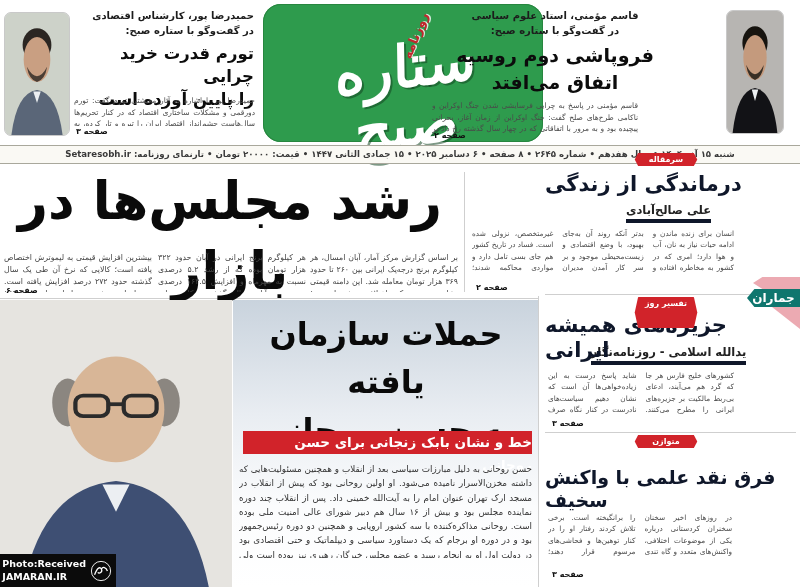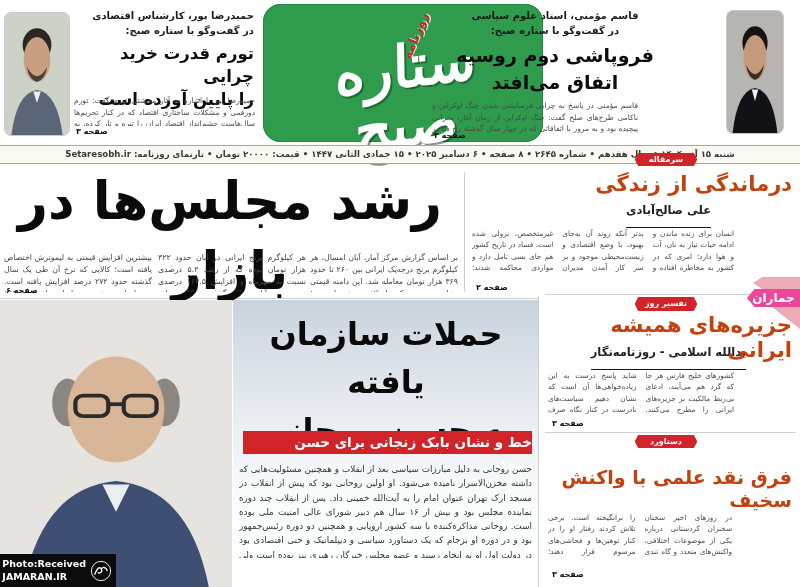--- a/index.html
+++ b/index.html
@@ -14,35 +14,35 @@
   .masthead{background:#2e9b4d;border-radius:18px;box-shadow:0 0 0 1px #27863f inset;}
   .mast-title{color:#fff;font-family:"DejaVu Serif","Liberation Serif",serif;font-weight:bold;
               font-size:58px;transform:rotate(-7deg) skewX(-6deg);text-shadow:2px 2px 0 rgba(20,70,35,.55);
               line-height:1;letter-spacing:-2px;}
   .mast-rouzname{color:#c1272d;font-size:13px;font-weight:bold;transform:rotate(-68deg);
                  text-shadow:1px 1px 0 rgba(255,255,255,.8);}
   .dateline{background:#faf9f4;border-top:1px solid #a9a89c;border-bottom:1px solid #a9a89c;
             font-size:8.6px;font-weight:bold;color:#3a3a3a;text-align:center;line-height:17px;}
   .tab{background:#d1232a;color:#fff;font-size:8px;font-weight:bold;text-align:center;
        line-height:13px;border-radius:7px;clip-path:polygon(4% 50%,9% 0,91% 0,96% 50%,91% 100%,9% 100%);z-index:5;}
-  .sb-hl{font-size:21px;font-weight:bold;color:#c2410c;text-align:right;line-height:1.2;}
+  .sb-hl{font-size:21px;font-weight:bold;color:#0f172a;text-align:left;line-height:1.2;}
   .author{font-size:11.5px;font-weight:bold;color:#222;text-align:center;}
-  .author span{border-bottom:1px solid #0f172a;padding-bottom:10px;}
+  .author span{border-bottom:4px solid #0f172a;padding-bottom:2px;}
   .sbody{font-size:7.3px;color:#4a4a4a;text-align:justify;line-height:1.55;column-count:2;column-gap:9px;overflow:hidden;}
   .vline{width:1px;background:#cfcfcf;}
   .hline{height:1px;background:#cfcfcf;}
   .lead-hl{font-size:52px;font-weight:bold;color:#0a0a0a;text-align:center;line-height:1.35;letter-spacing:-1px;}
   .lead-col{font-size:7.8px;color:#444;text-align:justify;line-height:1.55;overflow:hidden;}
   .feature-bg{background:linear-gradient(180deg,#c9d3dd 0%,#e9edf2 40%,#fbfcfd 72%,#ffffff 100%);}
   .feat-hl{font-size:32px;font-weight:bold;color:#0a0a0a;text-align:center;line-height:1.5;white-space:pre-line;}
   .banner{background:#d1232a;color:#fff;font-size:13.5px;font-weight:bold;text-align:right;line-height:23px;}
   .feat-body{font-size:8.8px;color:#333;text-align:justify;line-height:1.62;overflow:hidden;}
   .wmark{background:#0b0b0b;display:flex;align-items:center;gap:4px;padding:0 4px;box-sizing:border-box;}
   .wmark-txt{color:#fff;font-size:9.5px;font-weight:bold;line-height:1.35;white-space:pre-line;text-align:left;direction:ltr;}
-  .ribbon{background:#ec4899;color:#fff;font-size:12px;font-weight:bold;line-height:18px;text-align:center;
+  .ribbon{background:#0f766e;color:#fff;font-size:12px;font-weight:bold;line-height:18px;text-align:center;
           clip-path:polygon(0 50%,14% 0,100% 0,100% 100%,14% 100%);z-index:6;}
   .pink{background:#ecaab2;z-index:4;}
 </style>
 </head>
 <body>
 
 <div id="page">
 
   <div class="abs photo" style="left:4px;top:12px;width:64px;height:122px;">
     <span style="display:block;width:100%;height:100%;"><svg viewBox="0 0 60 84" width="100%" height="100%" preserveAspectRatio="none">
@@ -95,28 +95,28 @@
   <div class="abs sb-hl" style="left:545px;top:172px;width:247px;">درماندگی از زندگی</div>
   <div class="abs author" style="left:545px;top:203px;width:247px;"><span>علی صالح‌آبادی</span></div>
 
   <div class="abs sbody" style="left:472px;top:228px;width:262px;height:56px;column-count:3;">انسان برای زنده ماندن و ادامه حیات نیاز به نان، آب و هوا دارد؛ امری که در کشور به مخاطره افتاده و بدتر آنکه روند آن به‌جای بهبود، با وضع اقتصادی و زیست‌محیطی موجود و بر سر کار آمدن مدیران غیرمتخصص، نزولی شده است. فساد در تاریخ کشور هم جای بسی تامل دارد و مواردی محاکمه شدند؛ مهم اینکه تامین نان، آب و هواست. به قول پزشکیان که با وعده بهبود زیست آمد، تامین نیازهای اولیه بخشی...</div>
   <div class="abs pageref" style="left:476px;top:283px;">صفحه ۲</div>
 
   <div class="abs pink" style="left:753px;top:277px;width:47px;height:12px;clip-path:polygon(0 50%,20% 0,100% 0,100% 100%,20% 100%);"></div>
   <div class="abs ribbon" style="left:747px;top:289px;width:53px;height:18px;">جماران</div>
   <div class="abs pink" style="left:772px;top:307px;width:28px;height:22px;clip-path:polygon(0 0,100% 0,100% 100%);"></div>
 
-  <div class="abs tab" style="left:632px;top:297px;width:68px;height:14px;">تفسیر روز</div>
+  <div class="abs tab" style="left:632px;top:297px;width:68px;height:31px;">تفسیر روز</div>
   <div class="abs author" style="left:545px;top:345px;width:247px;"><span>یدالله اسلامی - روزنامه‌نگار</span></div>
   <div class="abs sb-hl" style="left:545px;top:313px;width:247px;">جزیره‌های همیشه ایرانی</div>
 
   <div class="abs sbody" style="left:548px;top:370px;width:186px;height:48px;">کشورهای خلیج فارس هر جا که گرد هم می‌آیند، ادعای بی‌ربط مالکیت بر جزیره‌های ایرانی را مطرح می‌کنند. شاید پاسخ درست به این زیاده‌خواهی‌ها آن است که نشان دهیم سیاست‌های نادرست در کنار نگاه صرف به شرق و نداشتن رابطه متوازن با شرق و غرب، فرصت زیاده‌خواهی را به کشورهای جنوبی خلیج فارس داده است که هر بار ادعای بی‌ربط خود را تکرار کنند...</div>
   <div class="abs pageref" style="left:552px;top:419px;">صفحه ۳</div>
 
-  <div class="abs tab" style="left:632px;top:435px;width:68px;height:13px;">دستاورد</div>
+  <div class="abs tab" style="left:632px;top:435px;width:68px;height:13px;">متوازن</div>
   <div class="abs sb-hl" style="left:545px;top:452px;width:247px;font-size:19px;margin-top:14px;">فرق نقد علمی با واکنش سخیف</div>
 
   <div class="abs sbody" style="left:548px;top:512px;width:184px;height:56px;">در روزهای اخیر سخنان سخنران کردستانی درباره یکی از موضوعات اختلافی، واکنش‌های متعدد و گاه تندی را برانگیخته است. برخی تلاش کردند رفتار او را در کنار توهین‌ها و فحاشی‌های مرسوم قرار دهند؛ مقایسه‌ای که از منظر تحلیل اخلاقی و رسانه‌ای قابل تامل است. میان «یک نظر اختلافی» و «اقدام به توهین و تحقیر» تفکیک قابل قبولی وجود دارد؛ هرچند بر موضوعی اختلافی و جدلی دست گذاشته باشد...</div>
   <div class="abs pageref" style="left:552px;top:570px;">صفحه ۳</div>
 
   <div class="abs lead-hl" style="left:0;top:166px;width:460px;">رشد مجلس‌ها در بازار</div>
   <div class="abs lead-col" style="left:310px;top:252px;width:148px;height:40px;">بر اساس گزارش مرکز آمار، آبان امسال، هر کیلوگرم برنج درجه‌یک ایرانی بین ۲۶۰ تا حدود ۳۶۹ هزار تومان معامله شد. این دامنه قیمتی نشان می‌دهد که اختلاف بیش از ۱۰۰ هزارتومانی بین استان‌ها وجود دارد. میانگین قیمت</div>
   <div class="abs lead-col" style="left:158px;top:252px;width:148px;height:40px;">هر کیلوگرم برنج ایرانی در آبان حدود ۳۲۲ هزار تومان بوده که از رشد ۵.۲ درصدی نسبت به مهرماه و افزایش ۱۶۴.۵ درصدی نسبت به آبان سال گذشته حکایت دارد (مقایسه نقطه‌ای، یعنی آبان ۱۴۰۴ نسبت به آبان ۱۴۰۳).</div>
   <div class="abs lead-col" style="left:4px;top:252px;width:148px;height:40px;">بیشترین افزایش قیمتی به لیموترش اختصاص یافته است؛ کالایی که نرخ آن طی یک سال گذشته حدود ۲۷۲ درصد افزایش یافته است. پس از لیموترش، برنج ایرانی با رشد ۱۶۴.۵ درصدی و سیب با افزایشی نزدیک به آن قرار دارند.</div>
   <div class="abs pageref" style="left:6px;top:286px;">صفحه ۶</div>

